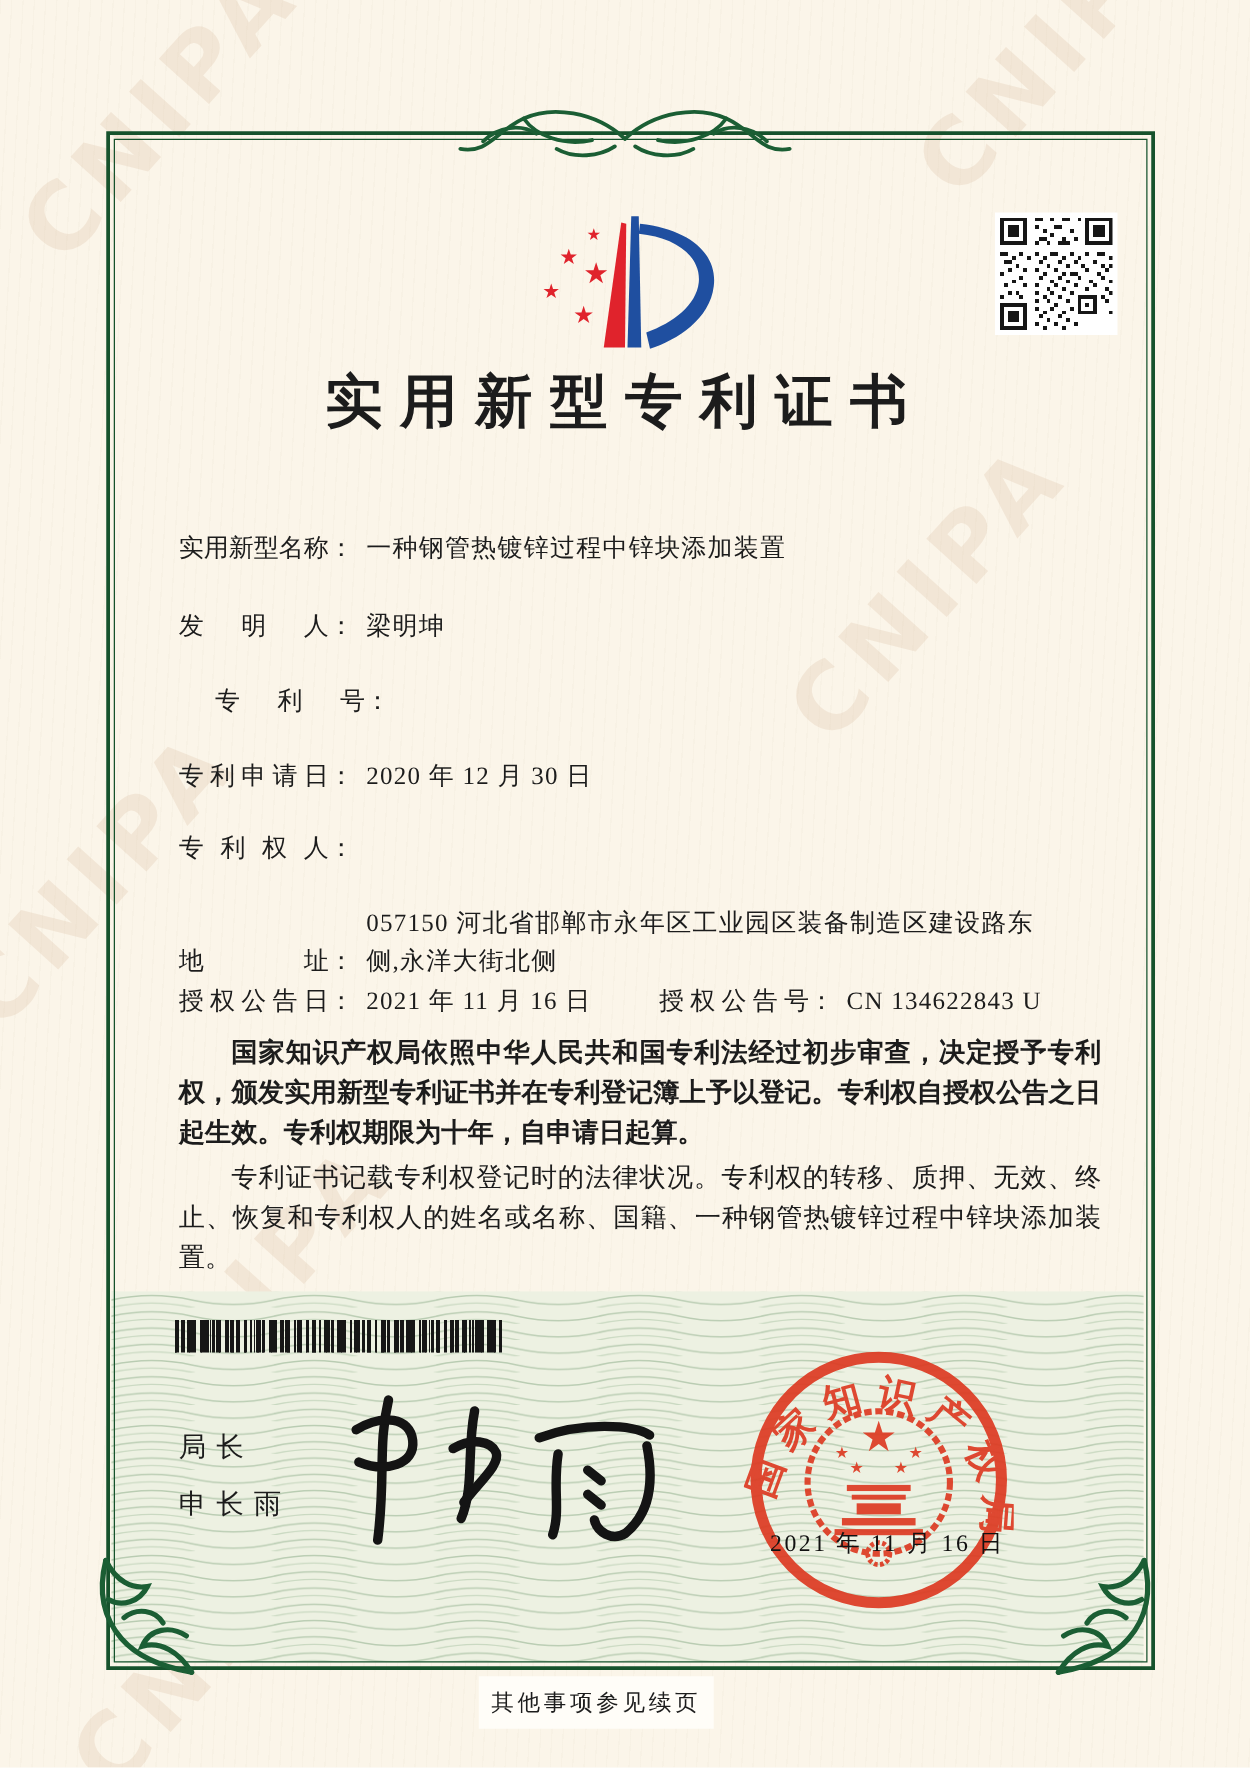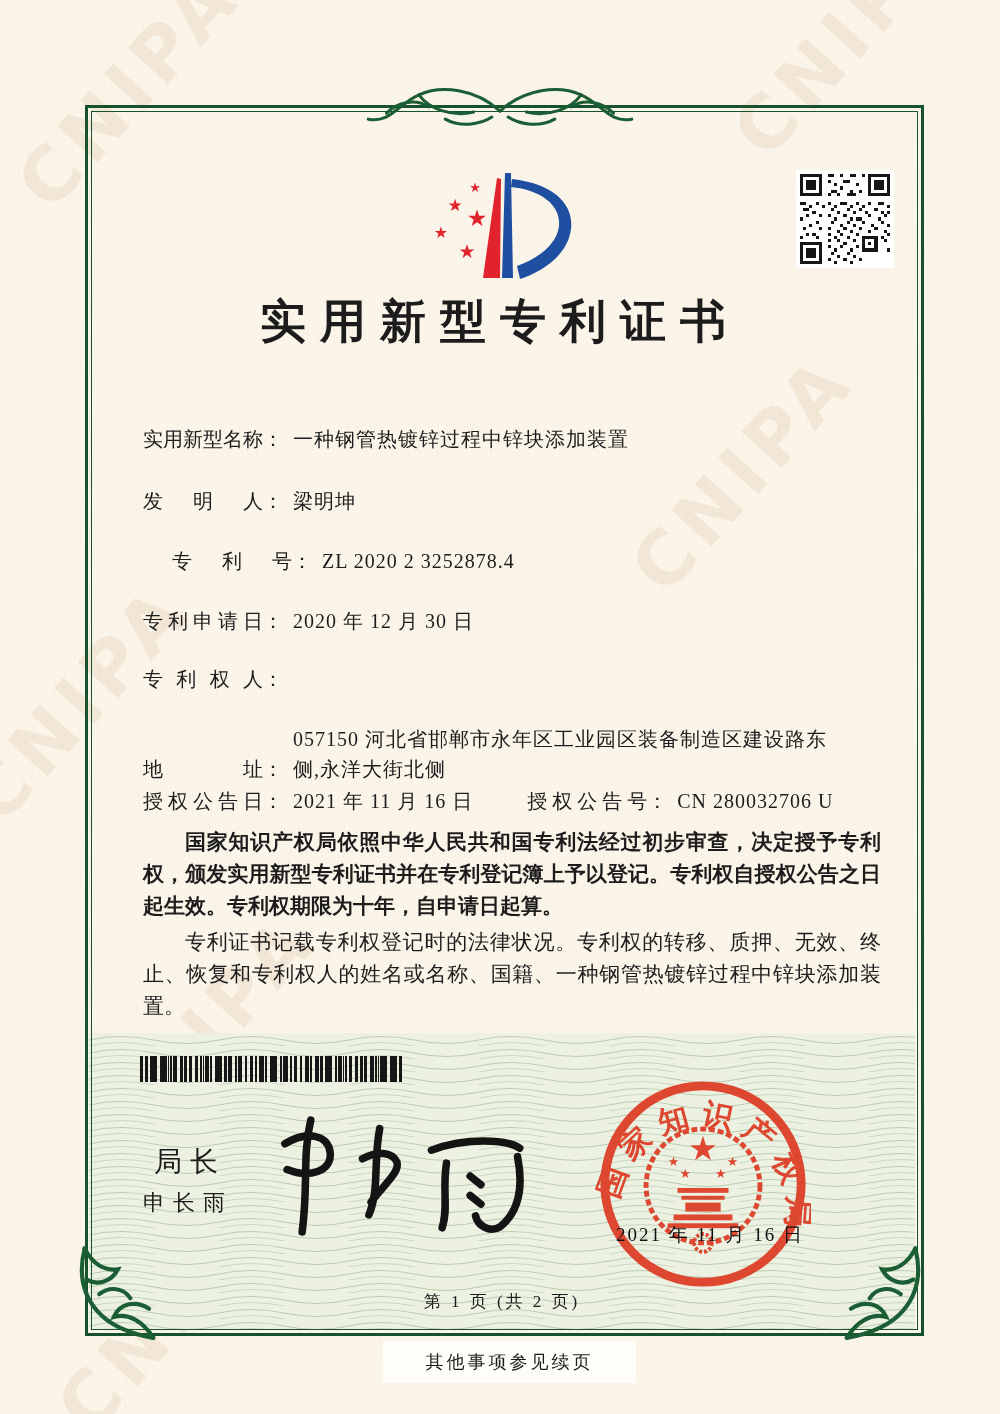--- a/index.html
+++ b/index.html
@@ -26,29 +26,29 @@
   .fvalue{display:inline-block;letter-spacing:1px;}
   .addr-val{width:556px;}
   .flabel2{display:inline-block;width:120px;margin-left:54px;text-align:justify;text-align-last:justify;}
   .para{position:absolute;left:143px;width:738px;font-size:21px;line-height:32px;text-align:justify;
         text-indent:2em;z-index:4;}
   .barcode{position:absolute;left:140px;top:1056px;width:262px;height:26px;z-index:4;
     background-image:
       repeating-linear-gradient(90deg,#161616 0 2px,rgba(0,0,0,0) 2px 5px),
       repeating-linear-gradient(90deg,#161616 0 1px,rgba(0,0,0,0) 1px 7px),
       repeating-linear-gradient(90deg,#161616 0 3px,rgba(0,0,0,0) 3px 11px);}
-  .sig-title{position:absolute;left:154px;top:1143px;font-size:28px;letter-spacing:8px;z-index:4;}
+  .sig-title{position:absolute;left:143px;top:1143px;font-size:22px;letter-spacing:8px;z-index:4;}
   .sig-name{position:absolute;left:143px;top:1188px;font-size:22px;letter-spacing:8px;z-index:4;}
   .sig-script{position:absolute;left:272px;top:1100px;width:280px;height:150px;z-index:4;}
   .seal{position:absolute;left:595px;top:1076px;width:216px;height:216px;z-index:5;opacity:0.92;}
   .seal-date{position:absolute;left:616px;top:1222px;width:200px;font-size:19px;letter-spacing:2px;
              color:#111;z-index:6;white-space:nowrap;}
   .page-info{position:absolute;left:89px;top:1290px;width:826px;text-align:center;font-size:17px;
              letter-spacing:3px;z-index:4;}
-  .footer-note{position:absolute;left:383px;top:1341px;width:253px;height:42px;background:#fffdf8;
+  .footer-note{position:absolute;left:383px;top:1341px;width:188px;height:42px;background:#fffdf8;
                text-align:center;line-height:42px;font-size:18px;letter-spacing:3px;z-index:4;}
   .ornament-top{position:absolute;left:348px;top:78px;width:304px;height:62px;z-index:4;}
   .corner{position:absolute;width:104px;height:104px;z-index:4;}
   .corner-bl{left:68px;top:1238px;}
   .corner-br{left:828px;top:1238px;transform:scaleX(-1);}
 </style>
 </head>
 <body>
 
 <div class="page">
@@ -156,21 +156,20 @@
     <span class="fvalue">一种钢管热镀锌过程中锌块添加装置</span>
   </div>
   <div class="frow" style="top:486px;">
     <span class="flabel">发明人</span>
       <span class="fcolon">：</span>
     <span class="fvalue">梁明坤</span>
   </div>
   <div class="frow" style="top:546px;margin-left:29px;">
     <span class="flabel">专利号</span>
       <span class="fcolon">：</span>
-    <span class="fvalue">ZL 2020 2 3252878.4</span>
   </div>
   <div class="frow" style="top:606px;">
     <span class="flabel">专利申请日</span>
       <span class="fcolon">：</span>
     <span class="fvalue">2020 年 12 月 30 日</span>
   </div>
   <div class="frow" style="top:664px;">
     <span class="flabel">专利权人</span>
       <span class="fcolon">：</span>
   </div>
@@ -178,21 +177,21 @@
     <span class="flabel">地址</span>
       <span class="fcolon">：</span>
     <span class="fvalue addr-val">057150 河北省邯郸市永年区工业园区装备制造区建设路东侧,永洋大街北侧</span>
   </div>
   <div class="frow" style="top:786px;">
     <span class="flabel">授权公告日</span>
       <span class="fcolon">：</span>
     <span class="fvalue">2021 年 11 月 16 日</span>
     <span class="flabel2">授权公告号</span>
       <span class="fcolon">：</span>
-    <span class="fvalue">CN 280032706 U</span>
+    <span class="fvalue">CN 134622843 U</span>
   </div>
 
   <div class="para" style="top:826px;font-weight:bold;">国家知识产权局依照中华人民共和国专利法经过初步审查，决定授予专利权，颁发实用新型专利证书并在专利登记簿上予以登记。专利权自授权公告之日起生效。专利权期限为十年，自申请日起算。</div>
   <div class="para" style="top:926px;">专利证书记载专利权登记时的法律状况。专利权的转移、质押、无效、终止、恢复和专利权人的姓名或名称、国籍、一种钢管热镀锌过程中锌块添加装置。</div>
 
   <div class="barcode"></div>
 
   <div class="sig-title">局长</div>
   <div class="sig-name">申长雨</div>
 
@@ -228,16 +227,15 @@
       <rect x="84" y="114" width="52" height="5"></rect>
       <rect x="88" y="122" width="44" height="4"></rect>
       <rect x="92" y="129" width="36" height="9"></rect>
       <rect x="80" y="141" width="60" height="6"></rect>
       <rect x="74" y="150" width="72" height="5"></rect>
       <circle cx="110" cy="170" r="9" fill="none" stroke="#dd3a22" stroke-width="4" stroke-dasharray="3 2"></circle>
     </g>
   </svg>
   <div class="seal-date">2021 年 11 月 16 日</div>
 
-  <div class="page-info">第 1 页 (共 2 页)</div>
   <div class="footer-note">其他事项参见续页</div>
 
 </div>
 
 </body></html>

